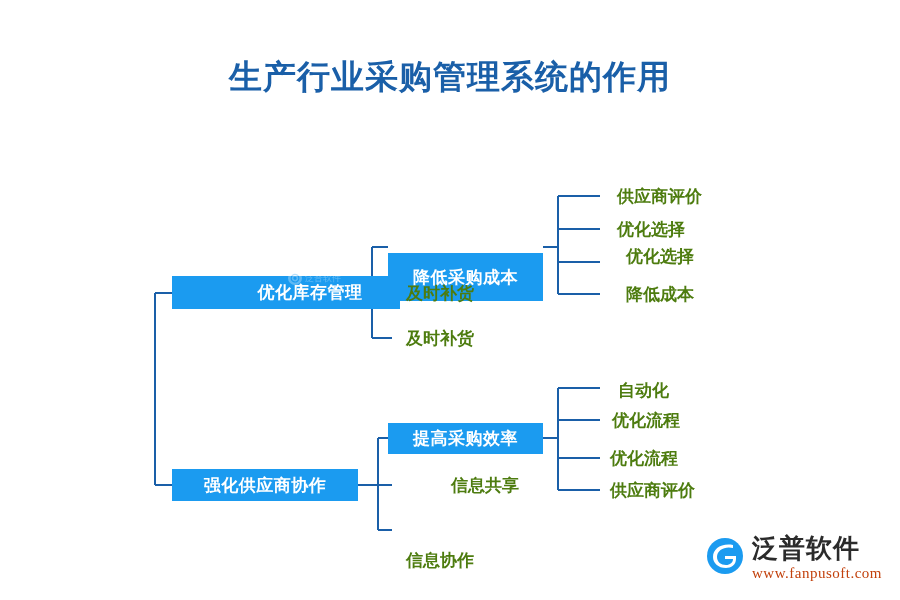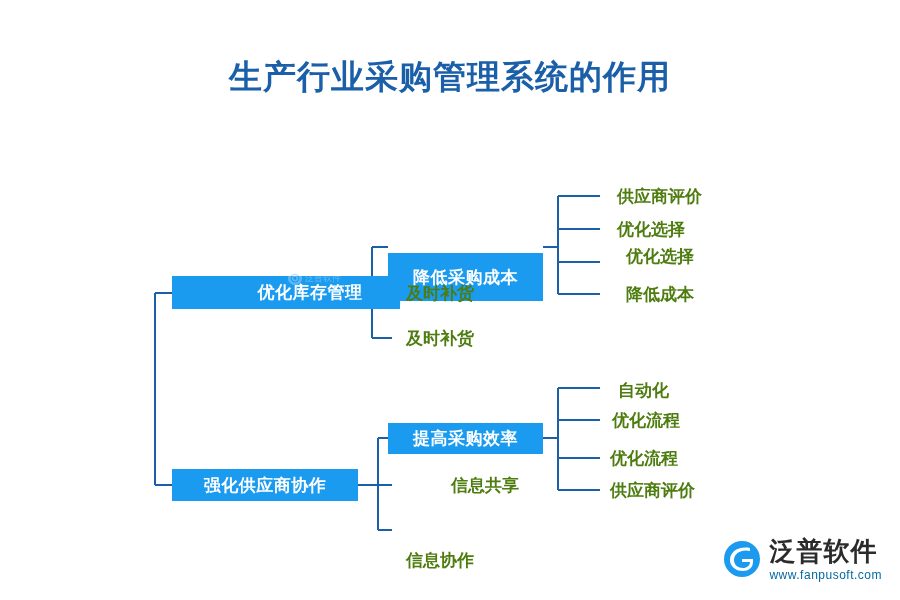--- a/index.html
+++ b/index.html
@@ -107,24 +107,25 @@
     align-items: flex-start;
   }
   #logo .logo-name {
     font-size: 26px;
     font-weight: bold;
     color: #2b2b2b;
     line-height: 1.05;
     letter-spacing: 1px;
   }
   #logo .logo-url {
-    font-size: 12px;
-    color: #0369a1;
+    font-size: 15px;
+    color: #c2410c;
     letter-spacing: 0.5px;
     margin-top: 3px;
+    font-family: Liberation Serif, serif;
   }
 </style>
 </head>
 <body>
 
 <div id="canvas">
 
   <div id="title">生产行业采购管理系统的作用</div>
 
   <svg class="connectors" viewBox="0 0 900 600">

